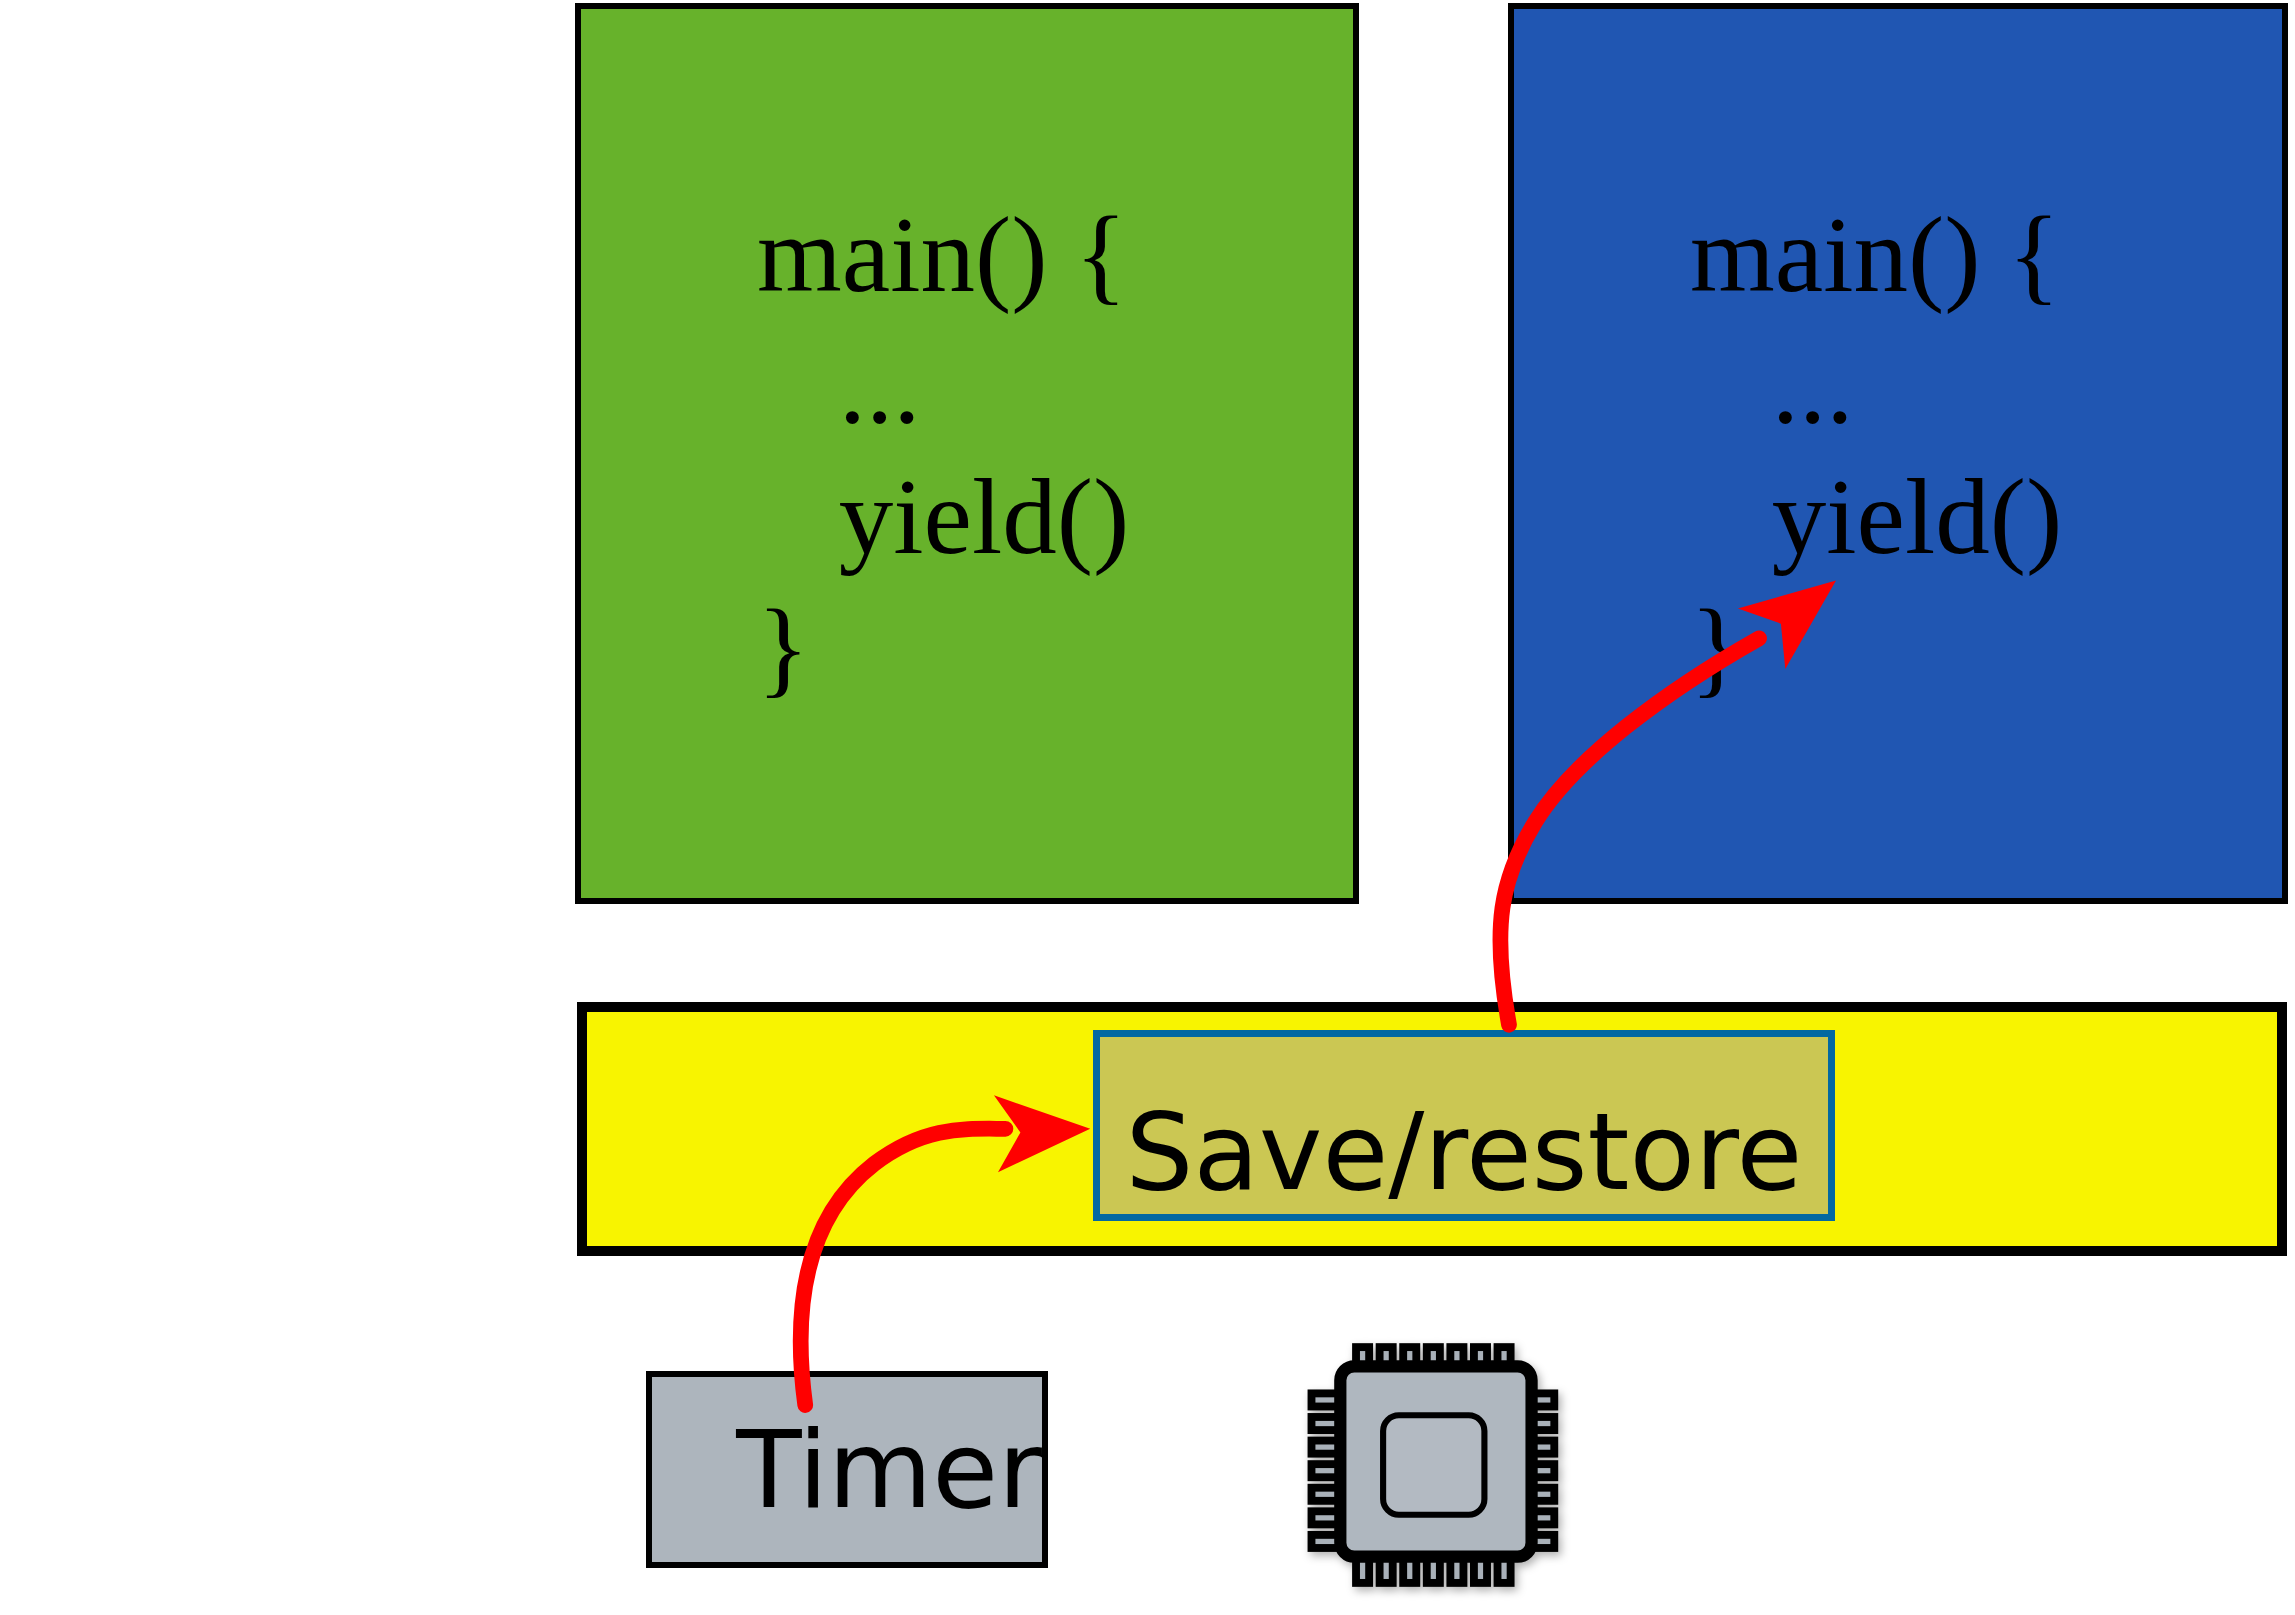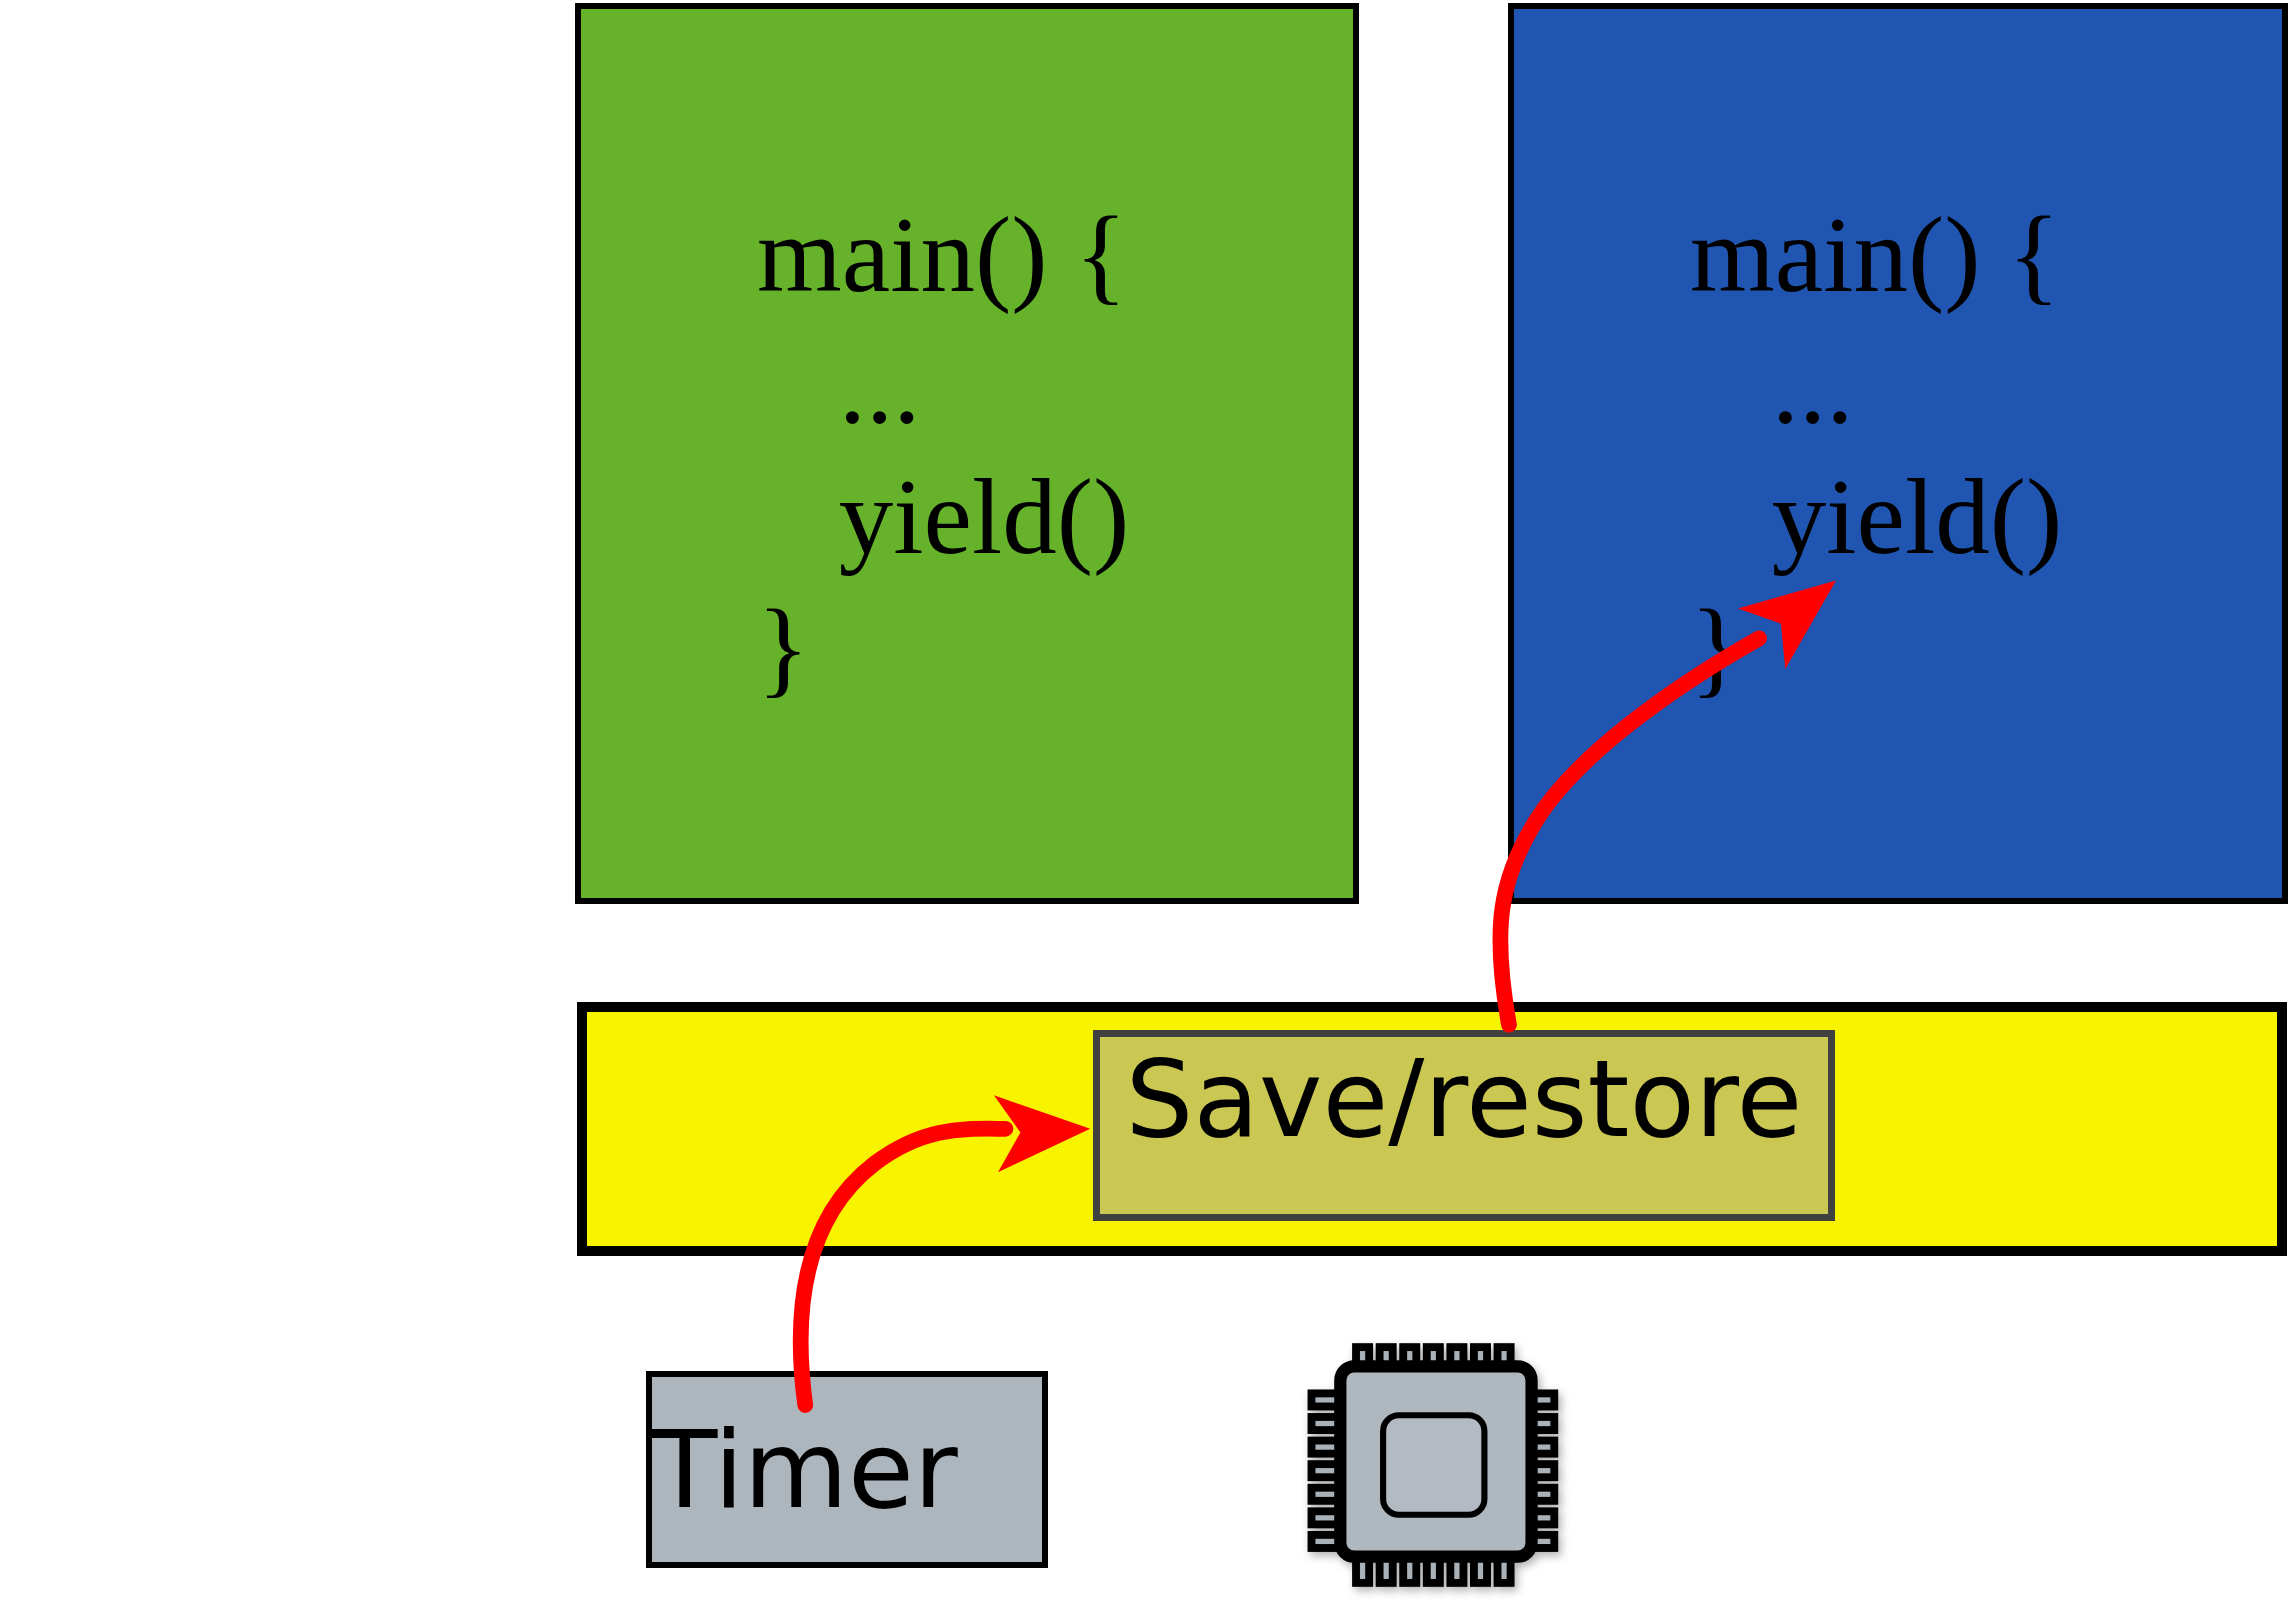--- a/index.html
+++ b/index.html
@@ -39,35 +39,35 @@
     background: var(--yellow, #F8F400);
     border: 10.5px solid #000;
     box-sizing: border-box;
   }
 
   .save-restore {
     position: absolute;
     left: 1093px; top: 1030px;
     width: 742px; height: 191px;
     background: var(--khaki, #CBC753);
-    border: 7px solid #404040;
+    border: 7px solid #0369a1;
     box-sizing: border-box;
-    display: flex; align-items: flex-start; justify-content: center;
+    display: flex; align-items: flex-end; justify-content: center;
     font-size: 107px;
     color: #000;
   }
 
   .timer-box {
     position: absolute;
     left: 646px; top: 1371px;
     width: 402px; height: 197px;
     background: var(--gray, #ADB5BD);
     border: 6.1px solid #000;
     box-sizing: border-box;
-    display: flex; align-items: center; justify-content: flex-start;
+    display: flex; align-items: center; justify-content: flex-end;
     font-size: 107px;
     color: #000;
   }
 
   .interrupt-label {
     position: absolute;
     left: 0px; top: 1257px;
     font-size: 107px;
     line-height: 107px;
     color: var(--red, #FF0000);

